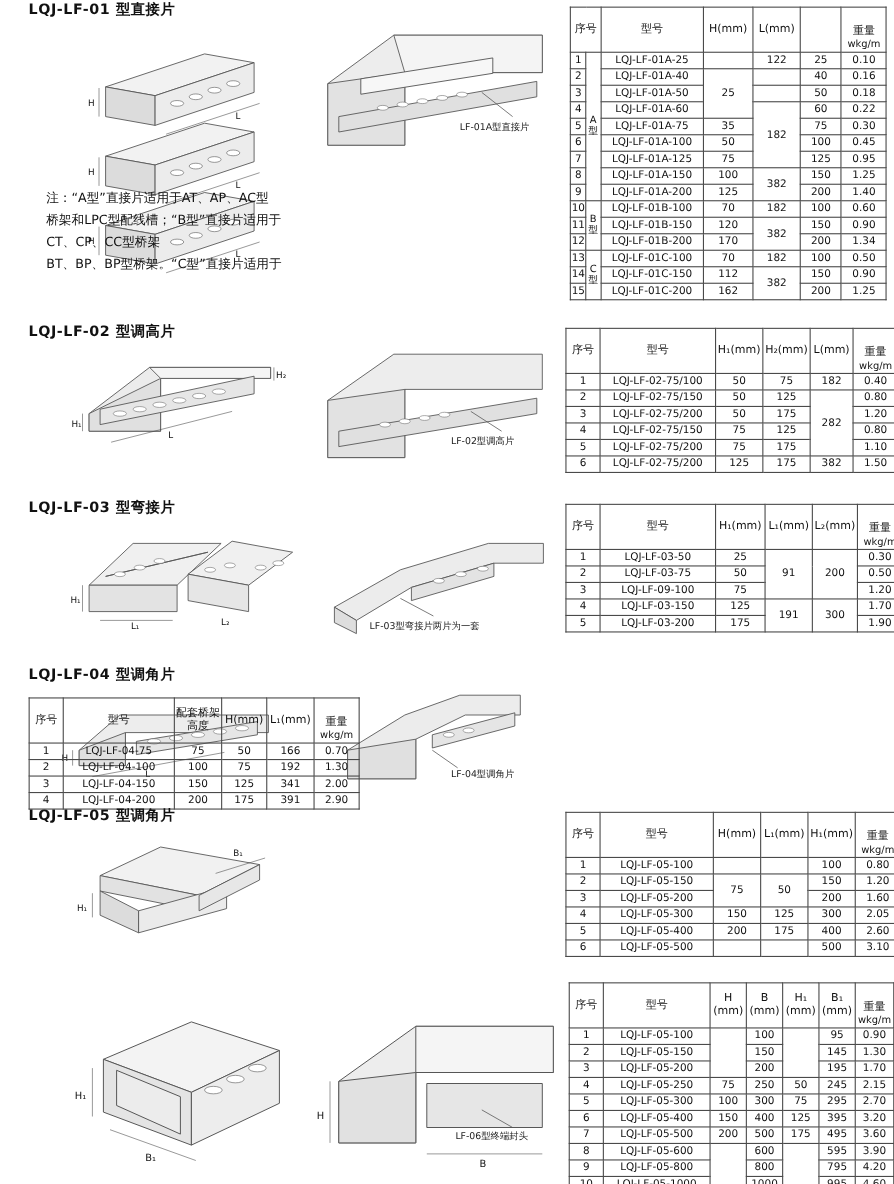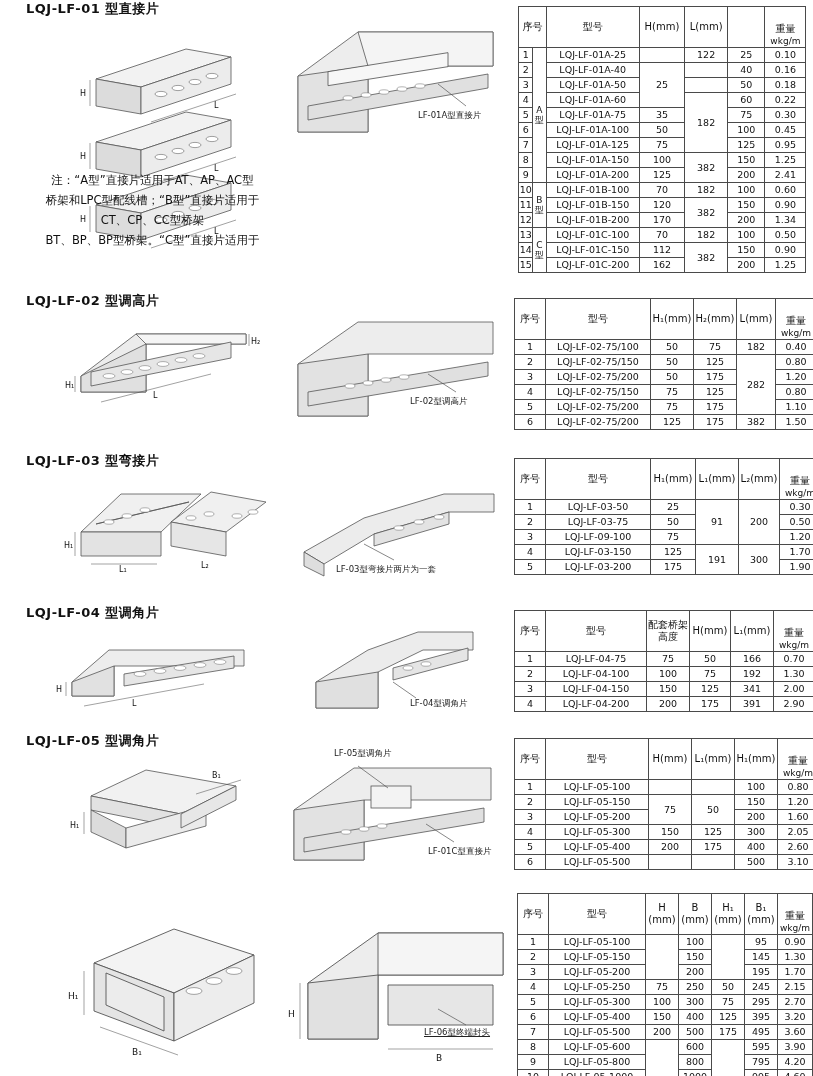--- a/index.html
+++ b/index.html
@@ -159,21 +159,21 @@
           <ellipse cx="114" cy="75" rx="5" ry="2.2"></ellipse>
           <ellipse cx="132" cy="72" rx="5" ry="2.2"></ellipse>
         </g>
         <g stroke="#555" stroke-width="0.7" fill="none">
           <line x1="150" y1="70" x2="178" y2="92"></line>
         </g>
       </svg>
       <div class="caption" style="left:130px;top:96px;">LF-01A型直接片</div>
     </div>
 
-    <div class="note" style="position:absolute;left:4px;top:170px;width:245px;margin:0;text-align:center;">
+    <div class="note" style="position:absolute;left:16px;top:170px;width:245px;margin:0;">
       <div>注：“A型”直接片适用于AT、AP、AC型</div>
       <div>桥架和LPC型配线槽；“B型”直接片适用于</div>
       <div>CT、CP、CC型桥架</div>
       <div>BT、BP、BP型桥架。“C型”直接片适用于</div>
     </div>
   </div>
 
   <div class="right-col">
     <table class="spec">
       <thead>
@@ -248,21 +248,21 @@
               <td>100</td>
               <td rowspan="2">382</td>
               <td>150</td>
               <td>1.25</td>
             </tr>
         <tr>
               <td class="idx">9</td>
               <td class="model">LQJ-LF-01A-200</td>
               <td>125</td>
               <td>200</td>
-              <td>2.41</td>
+              <td>1.40</td>
             </tr>
 
         <tr>
               <td class="idx">10</td>
               <td class="grp" rowspan="3">B<br>型</td>
               <td class="model">LQJ-LF-01B-100</td>
               <td>70</td>
               <td>182</td>
               <td>100</td>
               <td>0.60</td>
@@ -530,21 +530,21 @@
               <td>5</td>
               <td class="model">LQJ-LF-03-200</td>
               <td>175</td>
               <td>1.90</td>
             </tr>
       </tbody>
     </table>
   </div>
 </div>
 
-<div class="section" style="height:128px;">
+<div class="section" style="height:128px;flex-direction:column;">
   <div class="left-col">
     <div class="sec-title">LQJ-LF-04 型调角片</div>
 
     <div class="draw" style="position:absolute;left:28px;top:22px;">
       <svg width="220" height="90" viewBox="0 0 220 90">
         <g stroke="#555" stroke-width="0.8">
           <polygon points="18,56 55,24 190,24 190,40 60,40 60,70 18,70" fill="#ededed"></polygon>
           <polygon points="18,56 60,40 60,70 18,70" fill="#e1e1e1"></polygon>
           <polygon points="70,48 180,30 180,42 70,60" fill="#e6e6e6"></polygon>
         </g>
@@ -656,41 +656,20 @@
           <line x1="130" y1="38" x2="175" y2="24"></line>
           <line x1="18" y1="56" x2="18" y2="78"></line>
         </g>
         <g font-size="8" fill="#111">
           <text x="146" y="22">B₁</text>
           <text x="4" y="72">H₁</text>
         </g>
       </svg>
     </div>
 
-    <div class="draw" style="position:absolute;left:250px;top:14px;">
-      <svg width="230" height="125" viewBox="0 0 230 125">
-        <g stroke="#555" stroke-width="0.8" fill="#ededed">
-          <polygon points="18,64 78,22 215,22 215,54 88,54 88,114 18,114"></polygon>
-          <polygon points="18,64 88,54 88,114 18,114" fill="#e2e2e2"></polygon>
-          <polygon points="28,92 208,62 208,76 28,106" fill="#e0e0e0"></polygon>
-          <rect x="95" y="40" width="40" height="22" fill="#f3f3f3"></rect>
-        </g>
-        <g fill="#fff" stroke="#666" stroke-width="0.5">
-          <ellipse cx="70" cy="86" rx="5" ry="2.2"></ellipse>
-          <ellipse cx="88" cy="83" rx="5" ry="2.2"></ellipse>
-          <ellipse cx="106" cy="80" rx="5" ry="2.2"></ellipse>
-        </g>
-        <g stroke="#555" stroke-width="0.7" fill="none">
-          <line x1="112" y1="42" x2="82" y2="20"></line>
-          <line x1="150" y1="78" x2="178" y2="96"></line>
-        </g>
-      </svg>
-      <div class="caption" style="left:58px;top:2px;">LF-05型调角片</div>
-      <div class="caption" style="left:152px;top:100px;">LF-01C型直接片</div>
-    </div>
   </div>
 
   <div class="right-col">
     <table class="spec">
       <thead>
         <tr>
           <th style="width:30px;">序号</th>
           <th style="width:102px;">型号</th>
           <th style="width:42px;">H(mm)</th>
           <th style="width:42px;">L₁(mm)</th>
@@ -791,21 +770,21 @@
         <g stroke="#444" stroke-width="0.5" fill="none">
           <line x1="12" y1="70" x2="12" y2="126"></line>
           <line x1="100" y1="136" x2="205" y2="136"></line>
         </g>
         <g font-size="9" fill="#111">
           <text x="0" y="104">H</text>
           <text x="148" y="148">B</text>
         </g>
         <line x1="150" y1="96" x2="178" y2="112" stroke="#555" stroke-width="0.7"></line>
       </svg>
-      <div class="caption" style="left:136px;top:114px;text-decoration:underline;">LF-06型终端封头</div>
+      <div class="caption" style="left:126px;top:114px;">LF-06型终端封头</div>
     </div>
   </div>
 
   <div class="right-col">
     <table class="spec">
       <thead>
         <tr>
           <th style="width:30px;">序号</th>
           <th style="width:96px;">型号</th>
           <th class="two-line" style="width:32px;">

